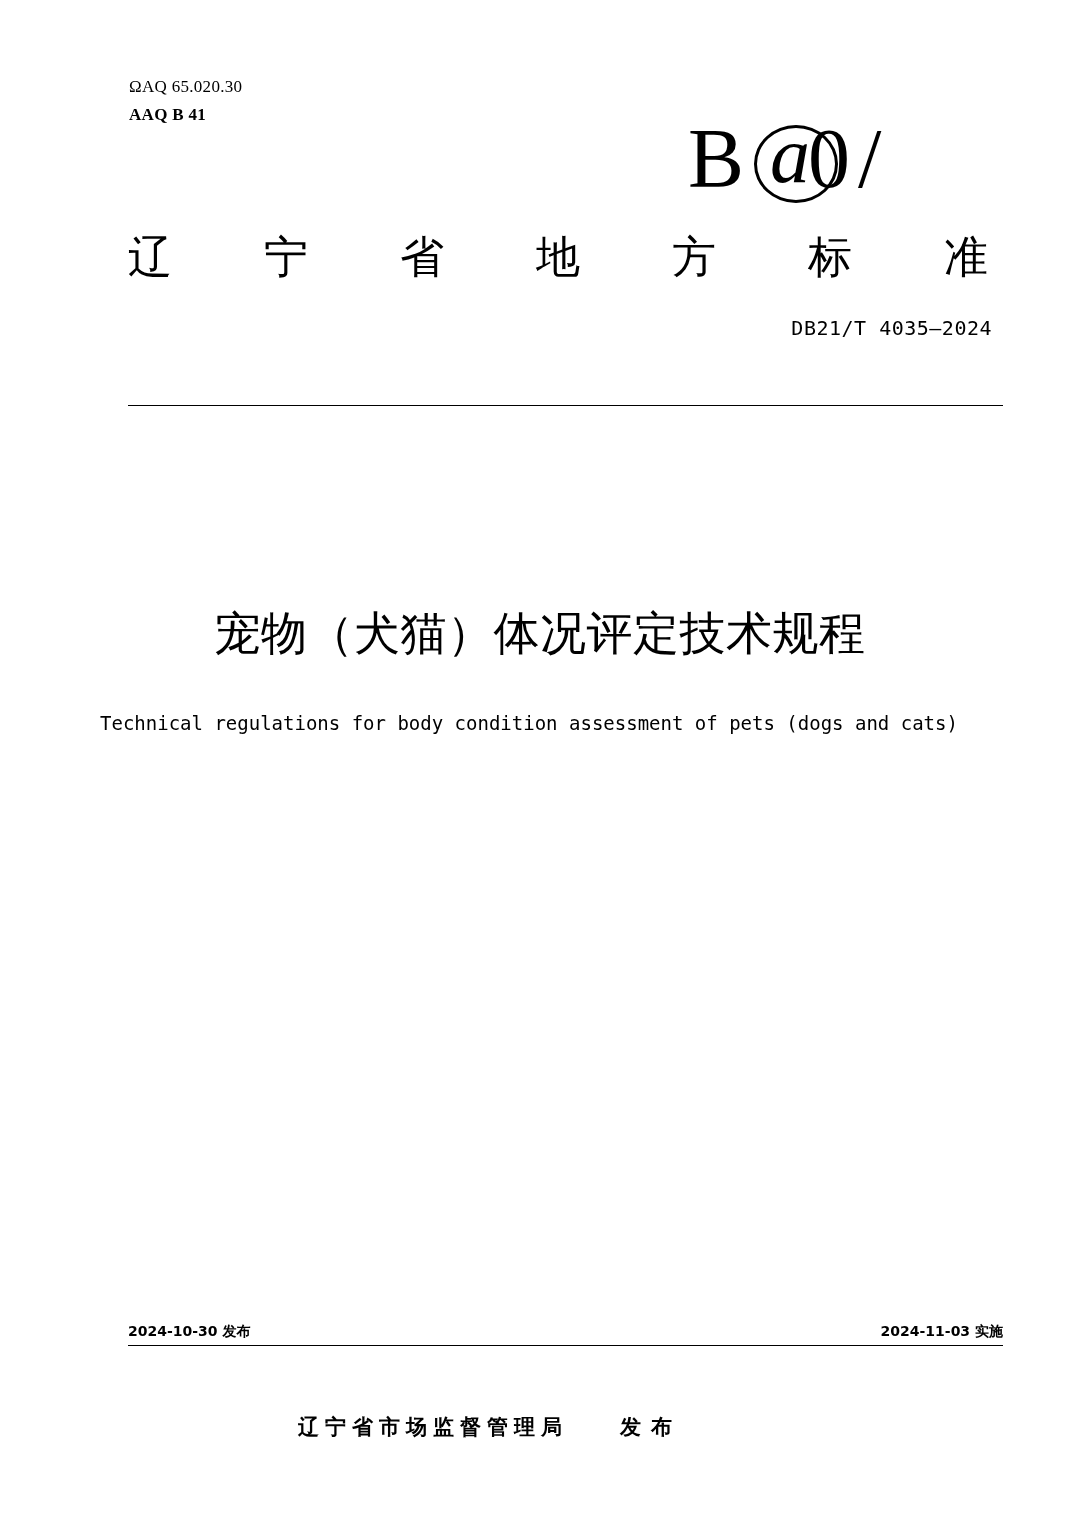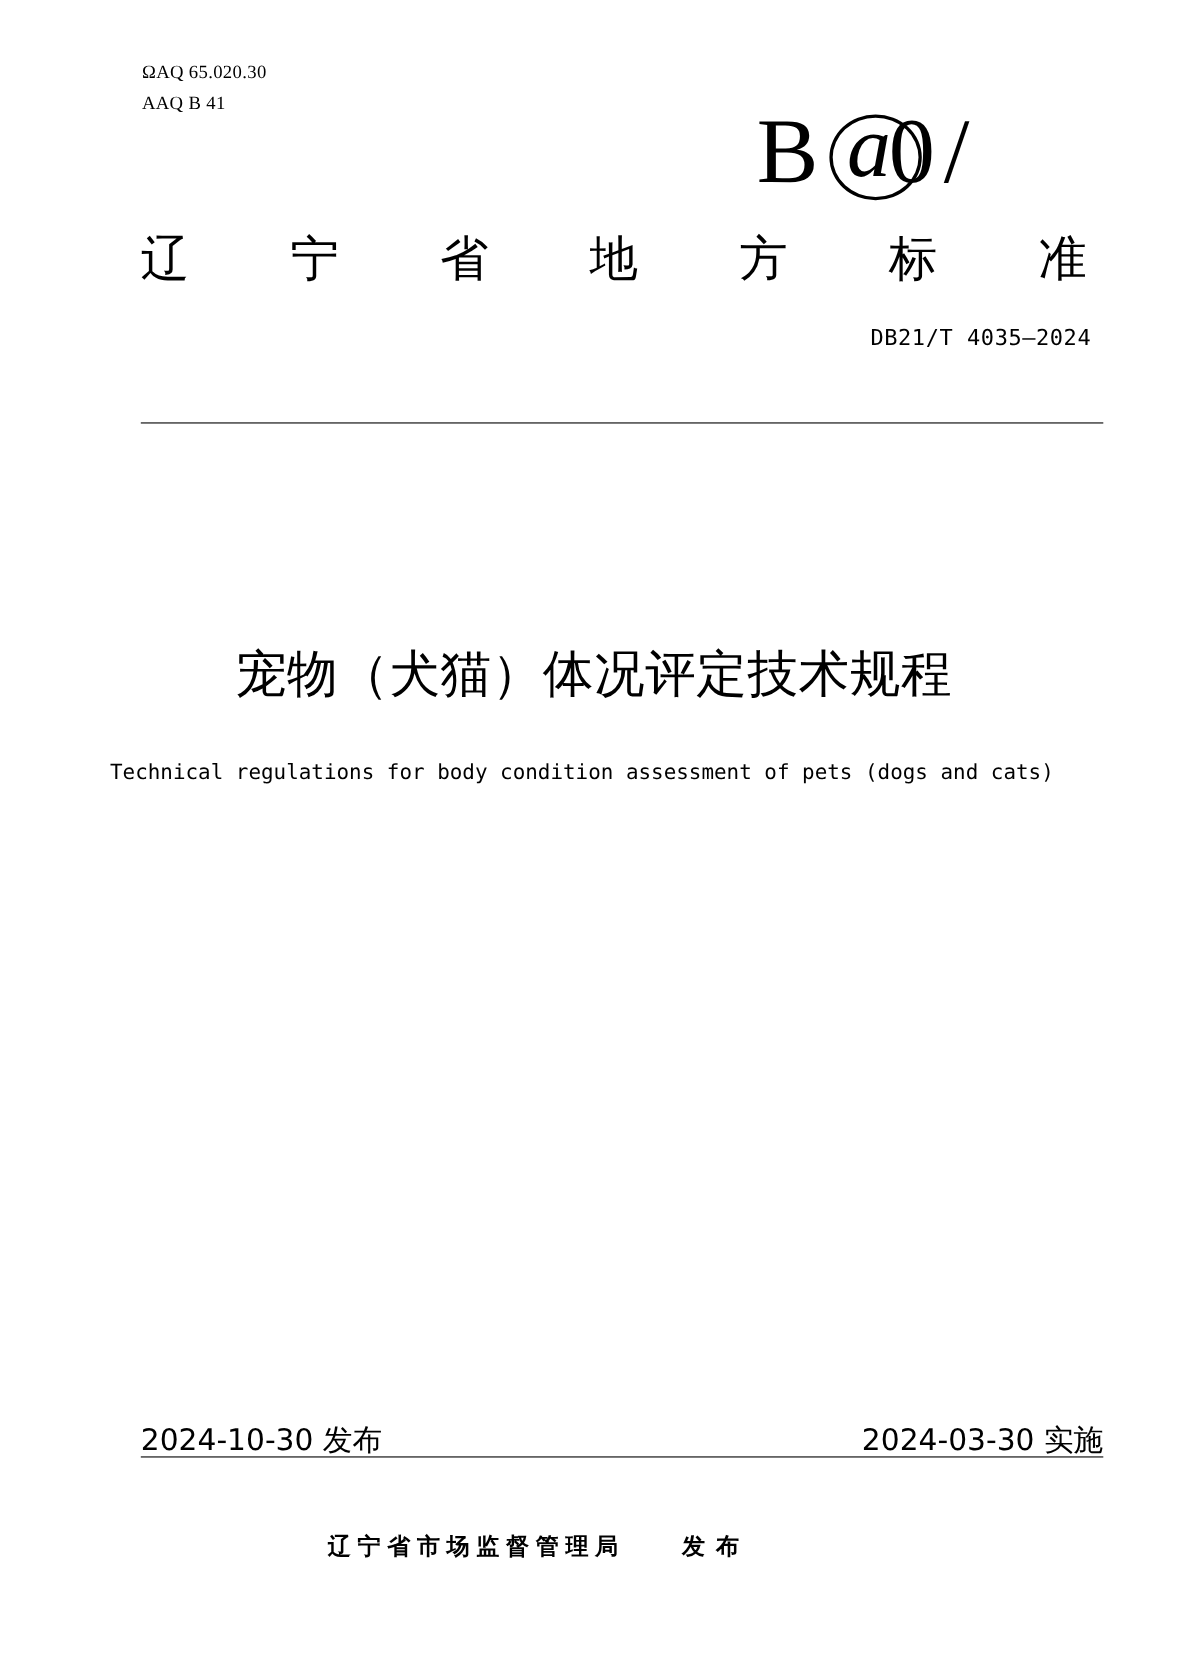--- a/index.html
+++ b/index.html
@@ -8,31 +8,31 @@
       background: #ffffff;
     }
     body {
       width: 1080px;
       height: 1527px;
       position: relative;
       overflow: hidden;
       color: #000;
       font-family: "DejaVu Sans", "Liberation Sans", sans-serif;
     }
-    .abs { position: absolute; }
+    .abs { position: absolute; margin-top: 21px; }
 
     .classif {
       left: 129px;
       font-family: "Liberation Serif", "DejaVu Serif", serif;
       font-size: 17px;
       line-height: 20px;
       letter-spacing: 0.3px;
     }
     .classif-ics { top: 56px; }
-    .classif-ccs { top: 84px; }
+    .classif-ccs { top: 84px; font-weight: bold; }
 
     .logo {
       left: 688px;
       top: 98px;
       height: 92px;
       width: 260px;
       font-family: "Liberation Serif", "DejaVu Serif", serif;
       font-size: 84px;
       line-height: 80px;
       white-space: nowrap;
@@ -123,22 +123,23 @@
       font-size: 19px;
       line-height: 36px;
     }
 
     .dates-row {
       left: 128px;
       top: 1296px;
       width: 875px;
       height: 28px;
       border-bottom: 1.5px solid #000;
-      font-size: 27px;
+      font-size: 14px;
       line-height: 28px;
+      font-weight: bold;
     }
     .date-pub { position: absolute; left: 0; top: 0; }
     .date-impl { position: absolute; right: 0; top: 0; }
 
     .issuer {
       left: 298px;
       top: 1388px;
       font-size: 21px;
       line-height: 36px;
       letter-spacing: 6px;
@@ -177,18 +178,18 @@
 <div class="abs std-number">DB21/T 4035—2024</div>
 
 <div class="abs rule-top"></div>
 
 <div class="abs cn-title">宠物（犬猫）体况评定技术规程</div>
 
 <div class="abs en-title">Technical regulations for body condition assessment of pets (dogs and cats)</div>
 
 <div class="abs dates-row">
   <span class="date-pub">2024-10-30 发布</span>
-  <span class="date-impl">2024-03-30 实施</span>
+  <span class="date-impl">2024-11-03 实施</span>
 </div>
 
 <div class="abs issuer">
   <span>辽宁省市场监督管理局</span><span class="issuer-action">发布</span>
 </div>
 
 </body></html>

